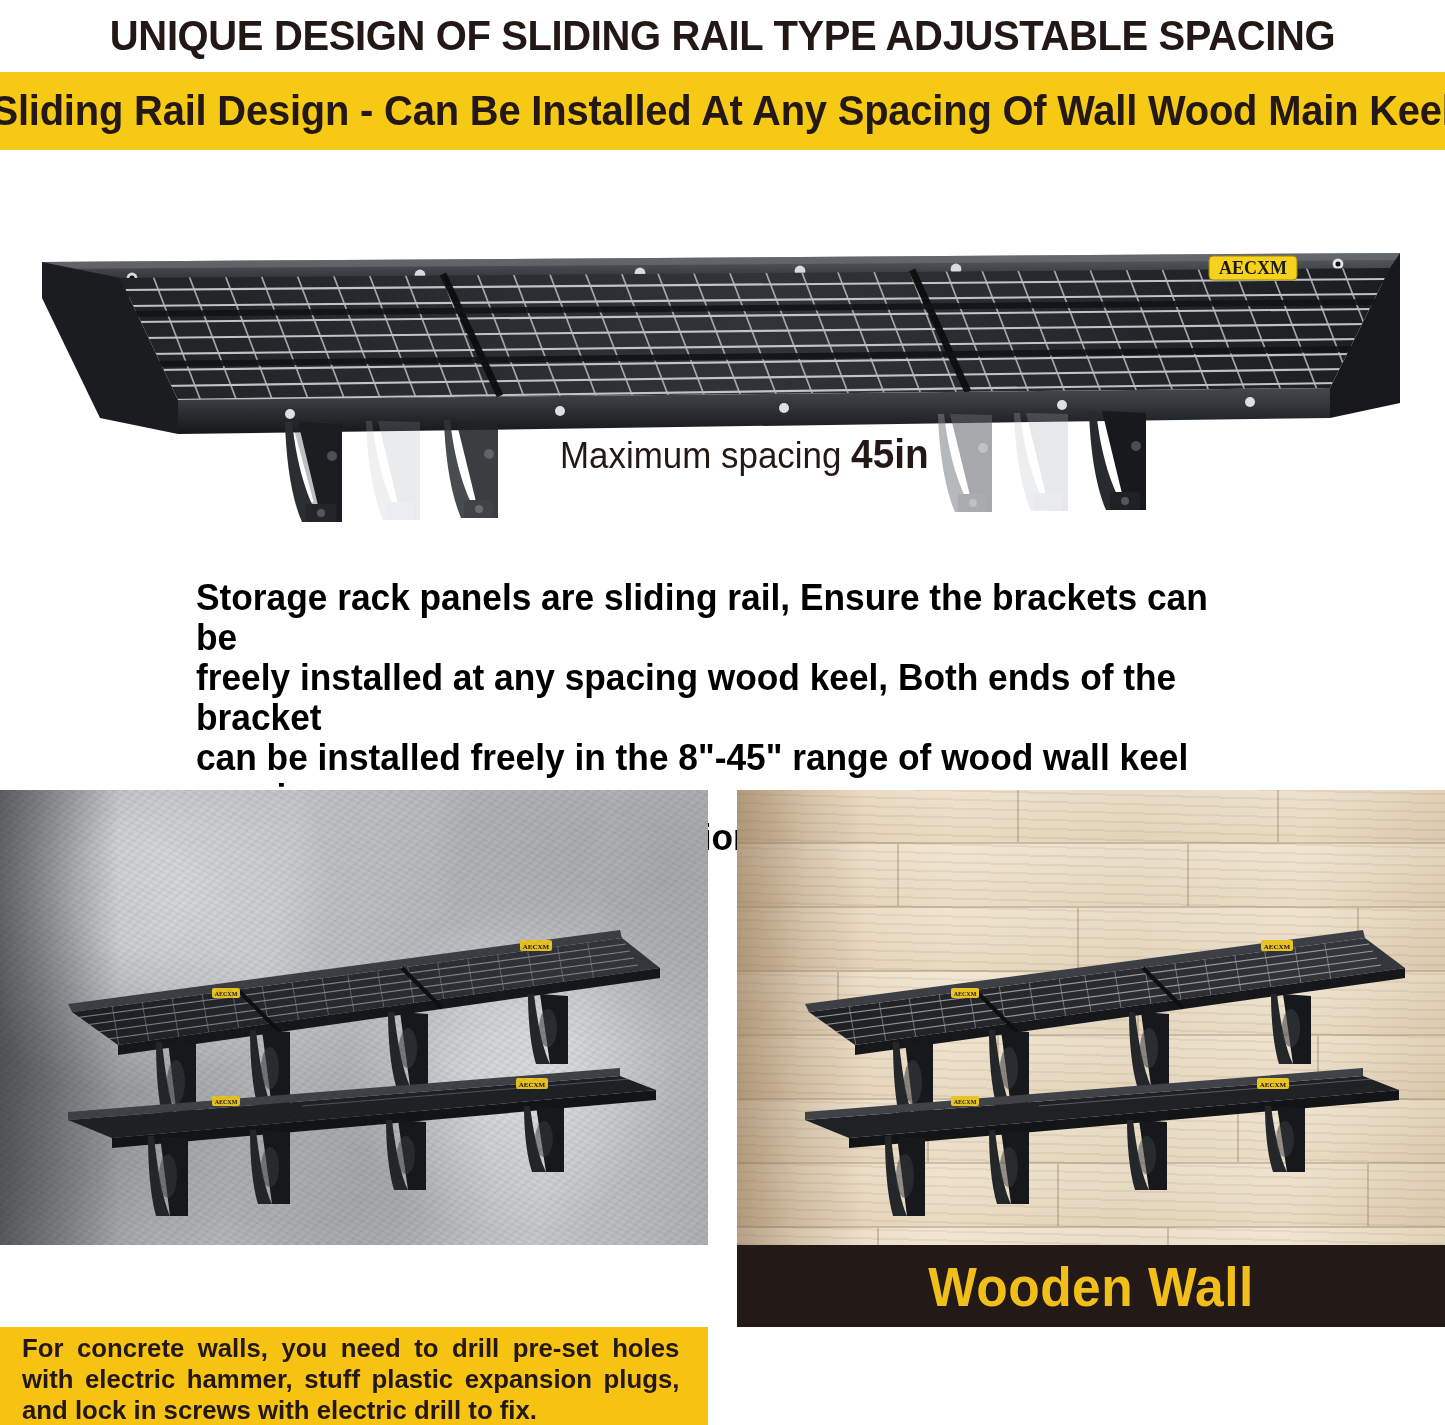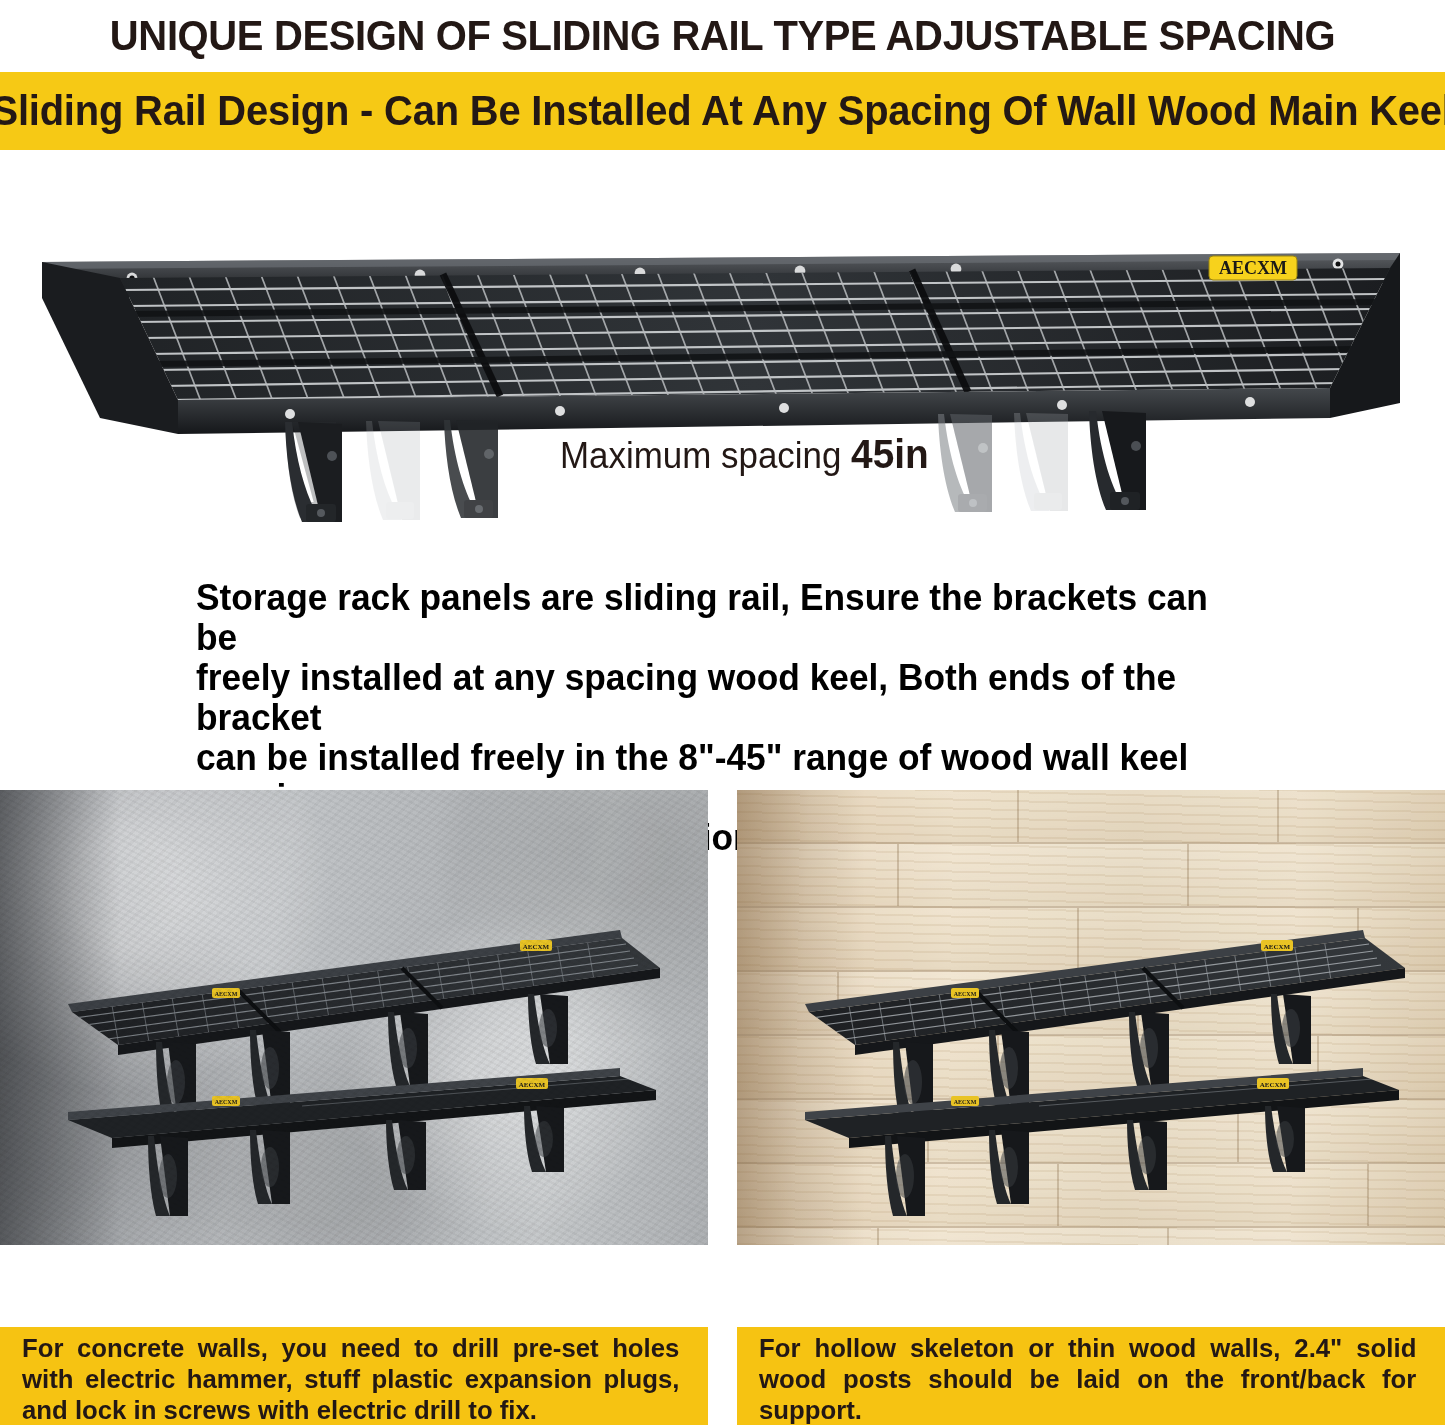--- a/index.html
+++ b/index.html
@@ -597,18 +597,18 @@
             <ellipse cx="548" cy="349" rx="9" ry="18" fill="#3a3e42" opacity=".5"></ellipse>
           </g>
           <rect x="214" y="306" width="28" height="10" rx="2" fill="#E9C324"></rect>
           <text x="228" y="314" font-size="6" font-family="Liberation Serif, serif" font-weight="bold" fill="#1b1a17" text-anchor="middle">AECXM</text>
           <rect x="520" y="288" width="32" height="11" rx="2" fill="#E9C324"></rect>
           <text x="536" y="297" font-size="7" font-family="Liberation Serif, serif" font-weight="bold" fill="#1b1a17" text-anchor="middle">AECXM</text>
         </g>
       </svg>
     </div>
 
-    <div class="cap-box">
-      <p>For hollow skeleton or thin wood walls, 2.4" solid wood posts should be laid on the front/back for support.</p>
+    <div class="label-bar">
+      <span>Wooden Wall</span>
     </div>
   </div>
 
 </div>
 
 </body></html>

